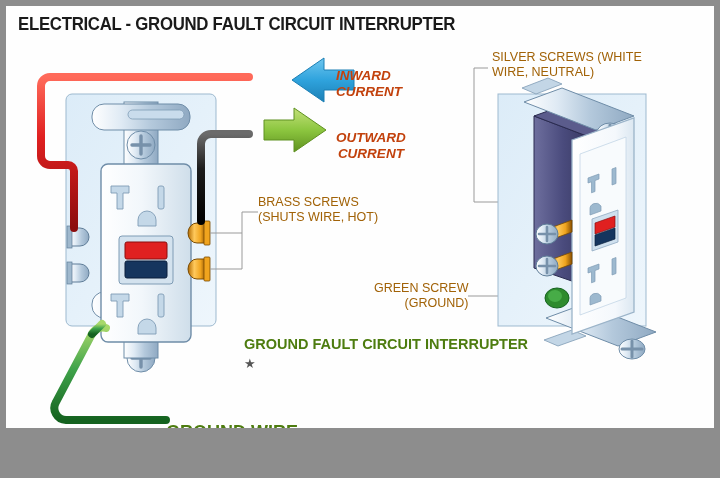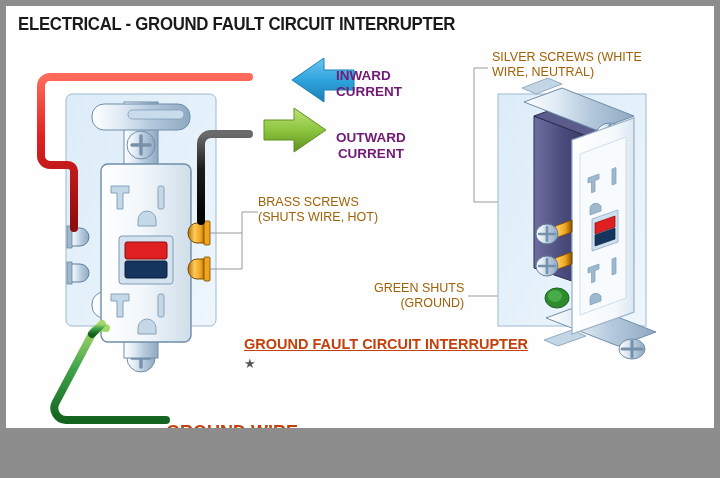--- a/index.html
+++ b/index.html
@@ -3,23 +3,23 @@
 <meta charset="utf-8">
 <style>
   html,body{margin:0;padding:0;background:#8d8d8d;}
   body{font-family:"Liberation Sans",sans-serif;}
   #root{position:relative;width:720px;height:428px;background:#8d8d8d;overflow:hidden;}
   #canvas{position:absolute;left:6px;top:6px;width:708px;height:464px;background:#fefefe;overflow:hidden;}
   #title{position:absolute;left:12px;top:8px;font-size:17.5px;font-weight:bold;letter-spacing:-0.3px;
          color:#1a1a1a;font-family:"Liberation Sans",sans-serif;white-space:nowrap;
          transform:scaleX(0.96);transform-origin:left top;}
   .lbl{position:absolute;color:#a16207;font-size:12.5px;line-height:14.5px;font-family:"Liberation Sans",sans-serif;white-space:pre;}
-  .bold-lbl{position:absolute;color:#c2410c;font-size:13px;font-weight:bold;line-height:15px;
-            font-family:"Liberation Sans",sans-serif;white-space:pre;text-decoration:underline;}
-  .arrow-txt{position:absolute;color:#701a75;font-size:13.5px;font-weight:bold;line-height:15.5px;white-space:pre;}
+  .bold-lbl{position:absolute;color:#4d7c0f;font-size:13px;font-weight:bold;line-height:15px;
+            font-family:"Liberation Sans",sans-serif;white-space:pre;}
+  .arrow-txt{position:absolute;color:#c2410c;font-size:13.5px;font-weight:bold;line-height:15.5px;white-space:pre;font-style:italic;}
   #copy{position:absolute;right:14px;bottom:8px;font-size:4.6px;color:#8a8a8a;letter-spacing:0.35px;
         font-family:"Liberation Sans",sans-serif;white-space:nowrap;}
   svg{display:block;}
   #para{position:absolute;left:252px;top:351px;width:330px;color:#555;font-size:12.4px;line-height:14.6px;white-space:pre;}
   #para .star{position:absolute;left:-14px;top:0;font-size:13px;color:#555;}
 </style>
 </head>
 <body>
 
 <div id="root">
@@ -232,21 +232,21 @@
 CURRENT</div>
   <div class="arrow-txt" style="left:330px;top:124px;text-align:center;">OUTWARD
 CURRENT</div>
 
   <div class="lbl" style="left:252px;top:189px;">BRASS SCREWS
 (SHUTS WIRE, HOT)</div>
 
   <div class="lbl" style="left:486px;top:44px;">SILVER SCREWS (WHITE
 WIRE, NEUTRAL)</div>
 
-  <div class="lbl" style="left:368px;top:275px;text-align:right;">GREEN SHUTS
+  <div class="lbl" style="left:368px;top:275px;text-align:right;">GREEN SCREW
 (GROUND)</div>
 
   <div class="bold-lbl" style="left:160px;top:419px;font-size:18px;">GROUND WIRE</div>
 
   <div class="bold-lbl" style="left:238px;top:331px;font-size:14.5px;">GROUND FAULT CIRCUIT INTERRUPTER</div>
 
   <div id="para">
     <span class="star">★</span>
   </div>
 

